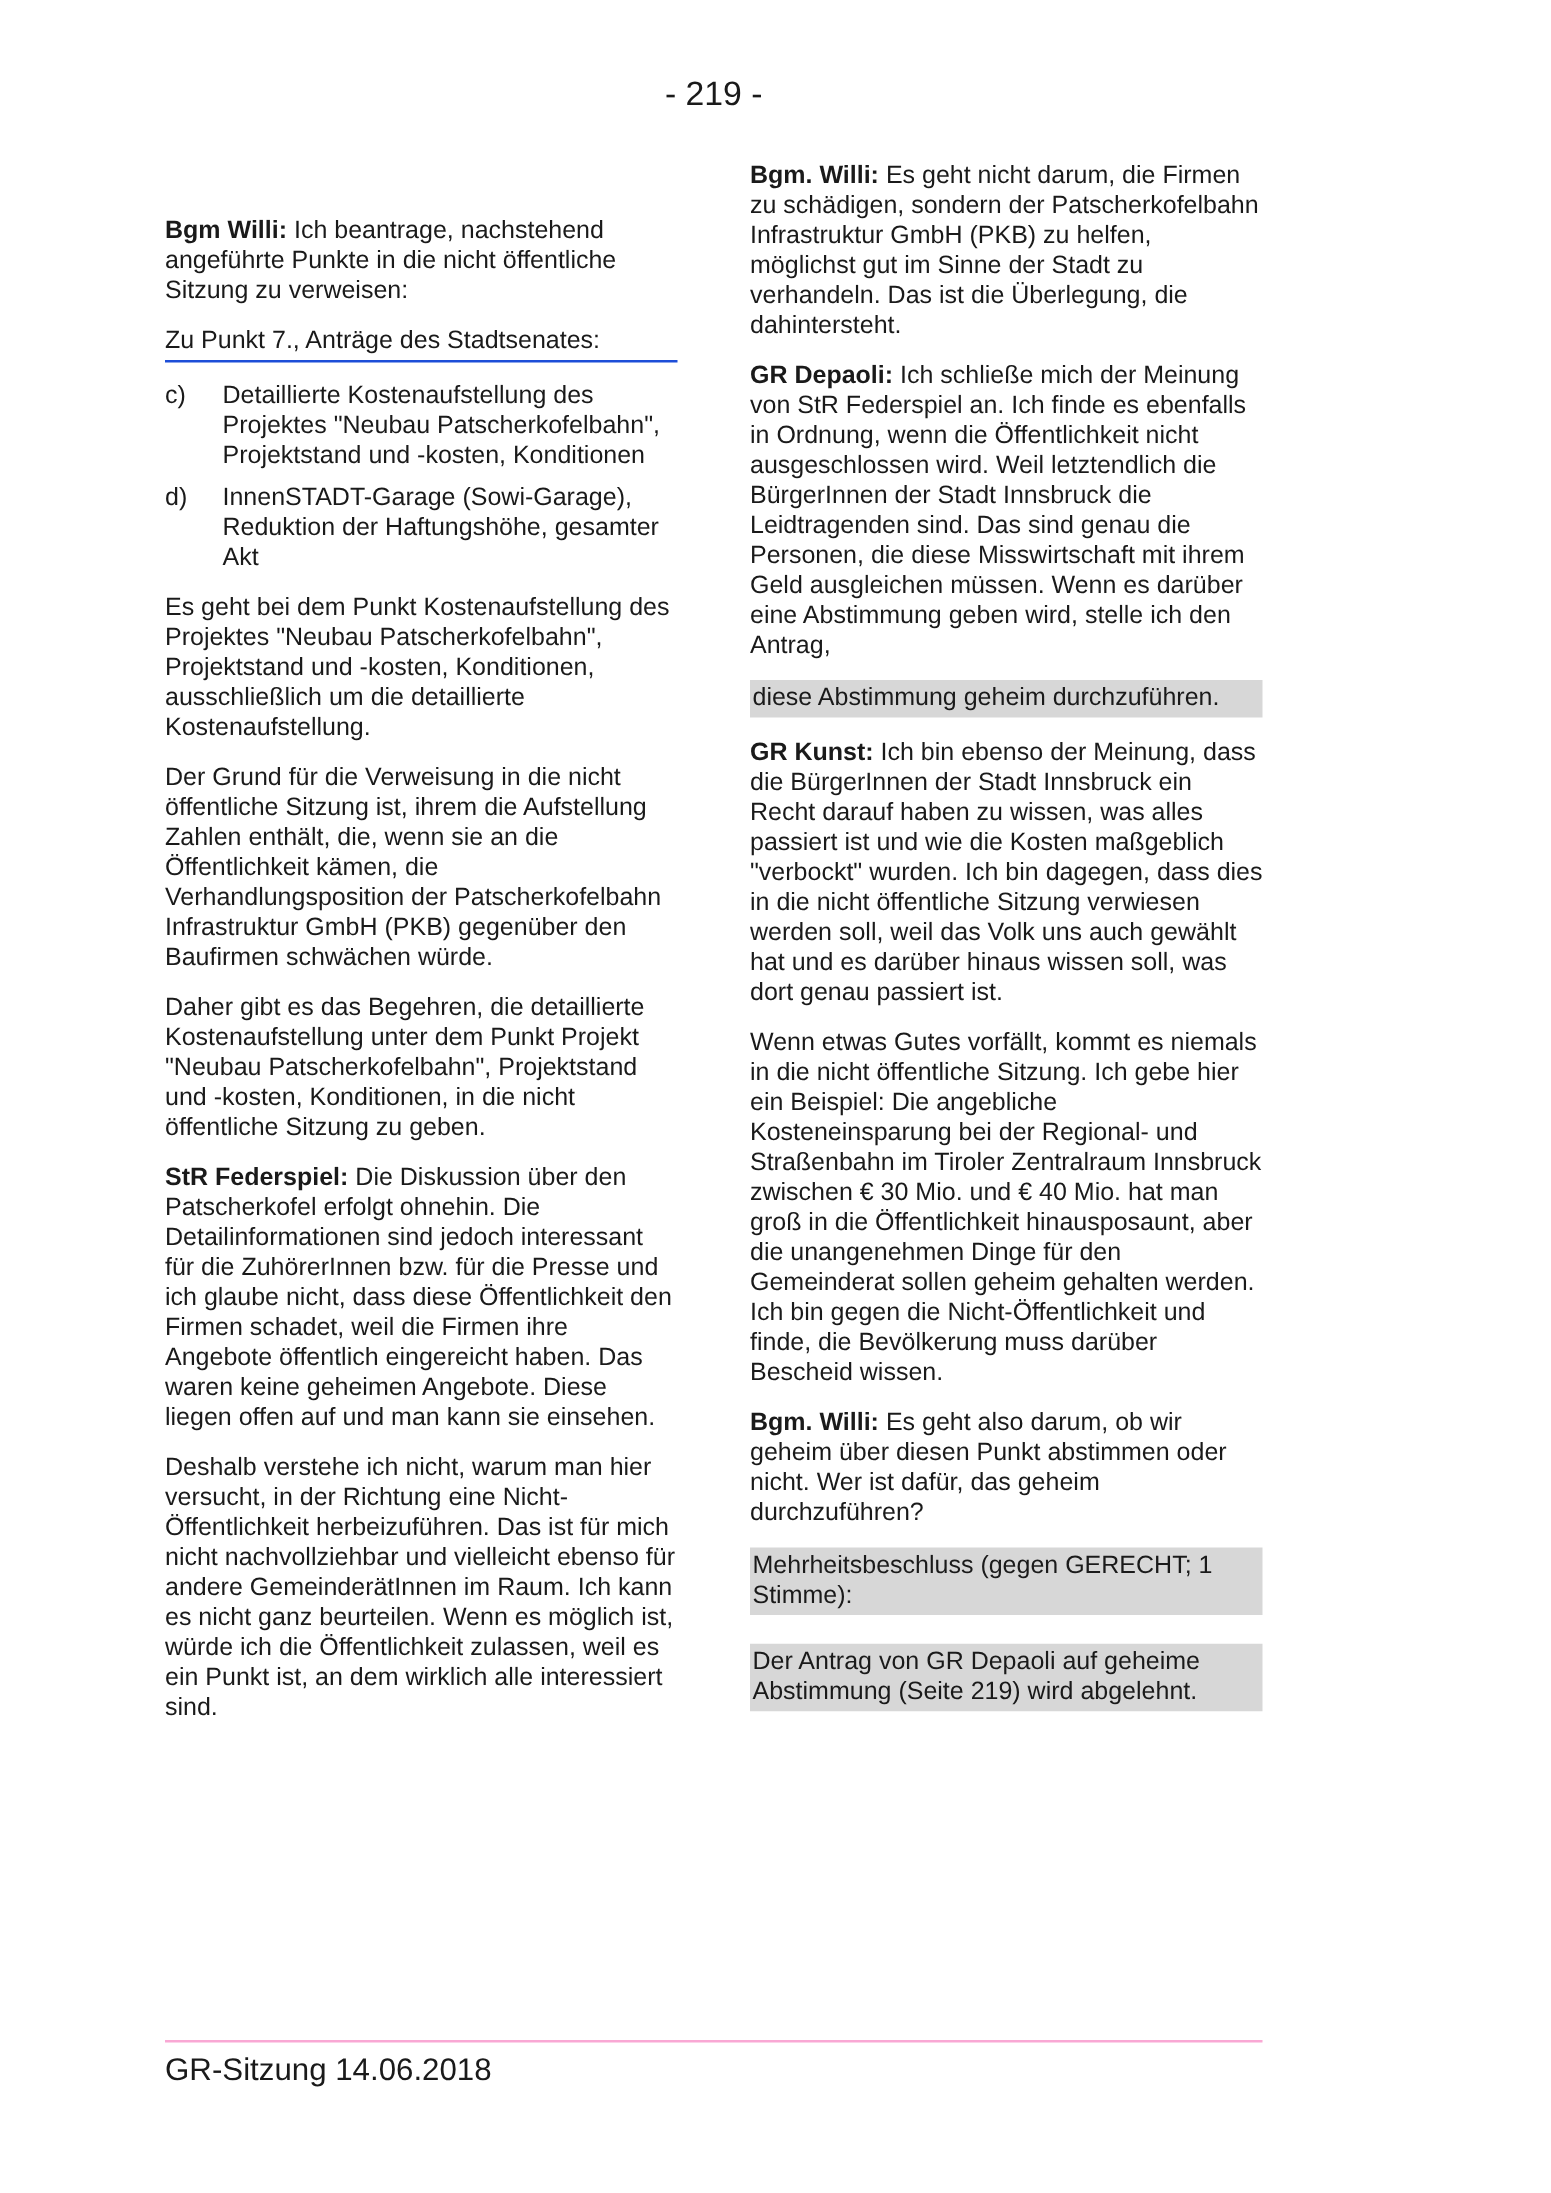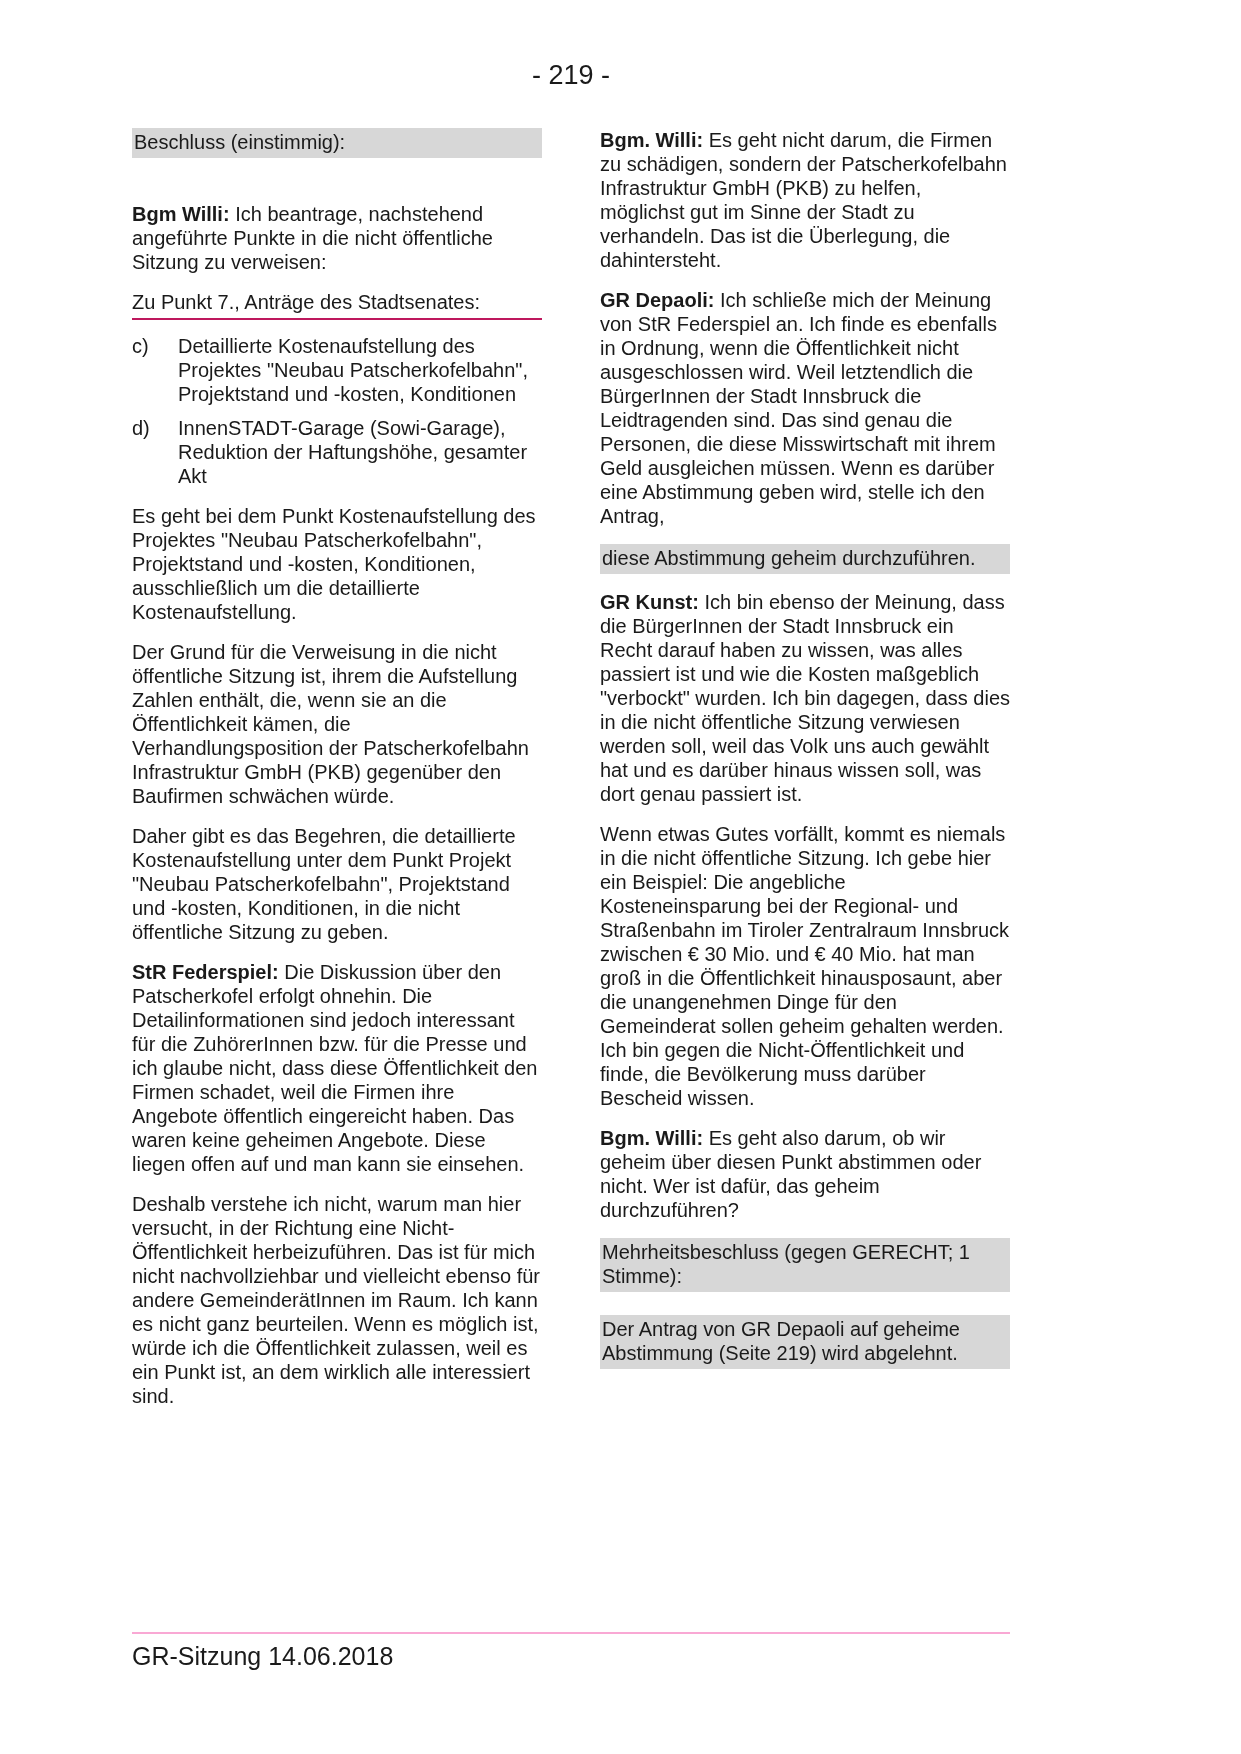--- a/index.html
+++ b/index.html
@@ -39,21 +39,21 @@
   .para { margin-bottom:16px; }
   .speaker { font-weight:bold; }
   .hl {
     background:var(--highlight, #d7d7d7);
     padding:2px 2px 4px 2px;
   }
   .hl-block { margin-bottom:44px; }
   .hl-block .hl + .hl { margin-top:7px; }
   .hl-line { margin-bottom:16px; }
   .heading-underline {
-    border-bottom:2px solid #be185d;
+    border-bottom:2px solid #1d4ed8;
     padding-bottom:4px;
     margin-bottom:14px;
   }
   .agenda-list { margin-bottom:16px; }
   .agenda-item { display:flex; }
   .agenda-item + .agenda-item { margin-top:10px; }
   .marker { width:46px; flex-shrink:0; }
   .item-text { flex:1; }
   .majority-block { margin-bottom:16px; }
   .majority-block .hl + .hl { margin-top:23px; }
@@ -70,21 +70,20 @@
 
 <div class="page">
 
   <div class="page-number">- 219 -</div>
 
   <div class="columns">
 
     <div class="col">
 
       <div class="hl-block">
-        <p class="hl">Beschluss (einstimmig):</p>
       </div>
 
       <p class="para"><span class="speaker">Bgm Willi:</span><span> Ich beantrage, nachstehend angeführte Punkte in die nicht öffentliche Sitzung zu verweisen:</span></p>
 
       <p class="heading-underline">Zu Punkt 7., Anträge des Stadtsenates:</p>
 
       <div class="agenda-list">
         <div class="agenda-item">
           <span class="marker">c)</span>
           <span class="item-text">Detaillierte Kostenaufstellung des Projektes "Neubau Patscherkofelbahn", Projektstand und -kosten, Konditionen</span>

